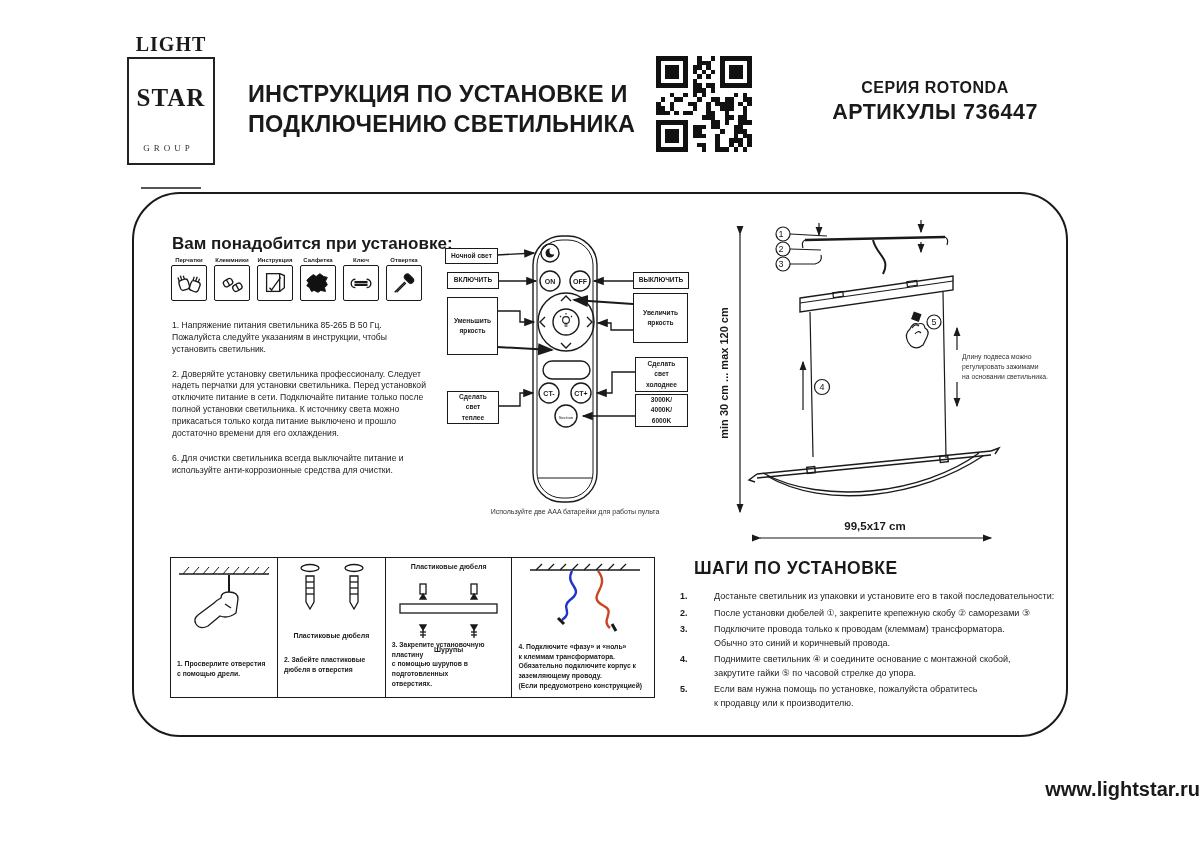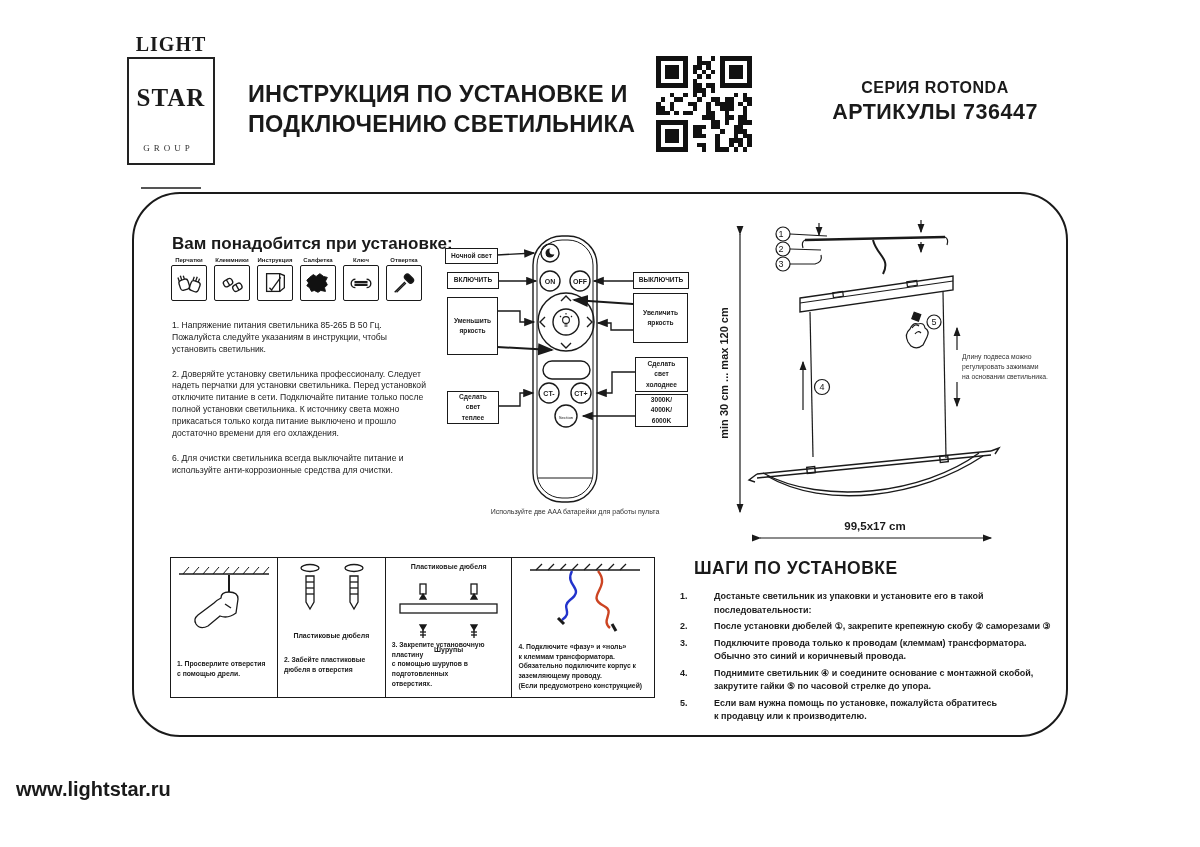--- a/index.html
+++ b/index.html
@@ -46,23 +46,23 @@
   .panels{display:flex;border:1.6px solid #1a1a1a;background:#fff;}
   .panel{position:relative;border-right:1.6px solid #1a1a1a;}
   .panel:last-child{border-right:none;}
   .panel-caption{position:absolute;left:6px;right:3px;font-size:6.8px;font-weight:600;line-height:1.45;}
   .panel-sublabel{position:absolute;width:100%;text-align:center;font-size:7px;font-weight:700;}
 
   .steps-heading{font-size:17.5px;font-weight:700;letter-spacing:0.5px;}
   .steps-list{font-size:9px;line-height:1.5;}
   .step-row{display:flex;margin-bottom:3px;}
   .step-num{width:34px;font-weight:700;flex:none;}
-  .step-text{flex:1;font-weight:bold;}
-
-  .footer-url{width:100%;text-align:left;font-size:20px;font-weight:700;padding-left:16px;}
+  .step-text{flex:1;}
+
+  .footer-url{width:100%;text-align:right;font-size:20px;font-weight:700;}
 </style>
 </head>
 <body>
 
 <div class="page">
 
   <div class="abs logo-box" style="left:127px;top:57px;width:88px;height:108px;">
     <div class="logo-l1">LIGHT</div>
     <div class="logo-l2">STAR</div>
     <div class="logo-l3">GROUP</div>

